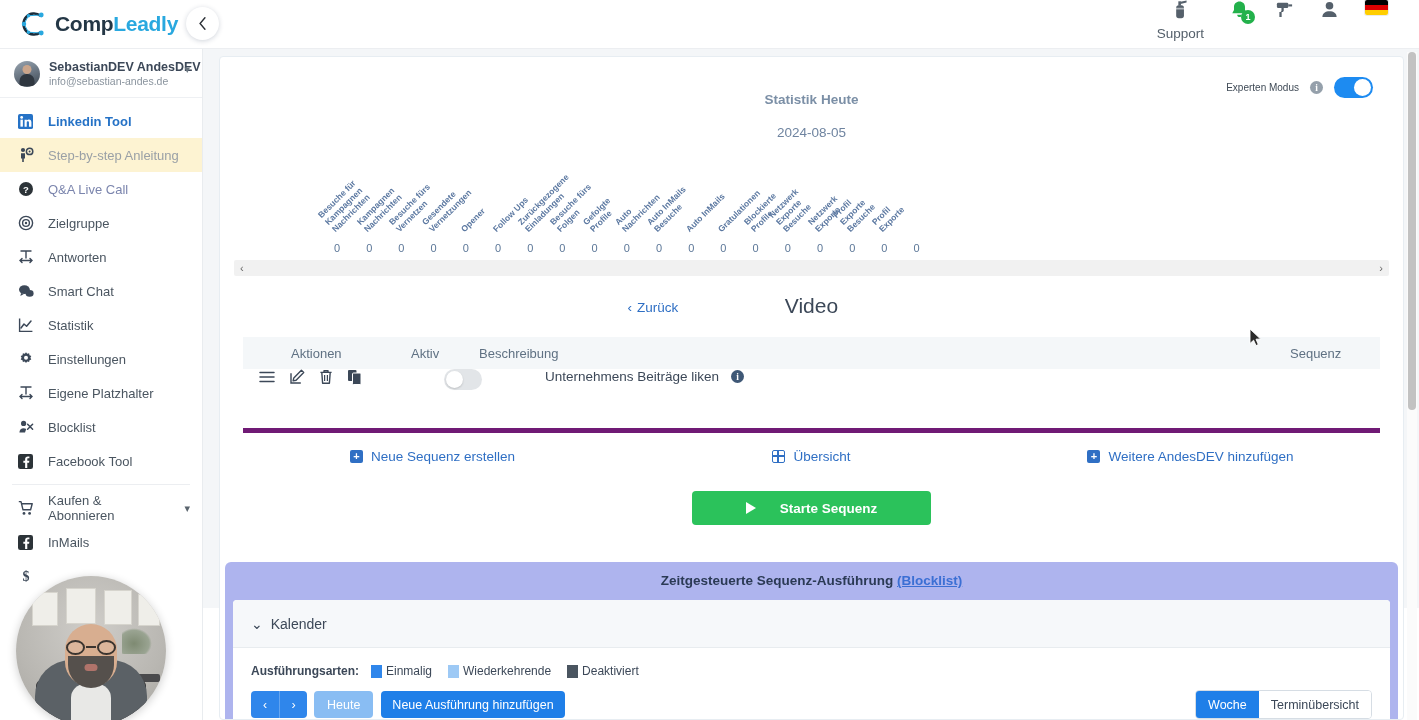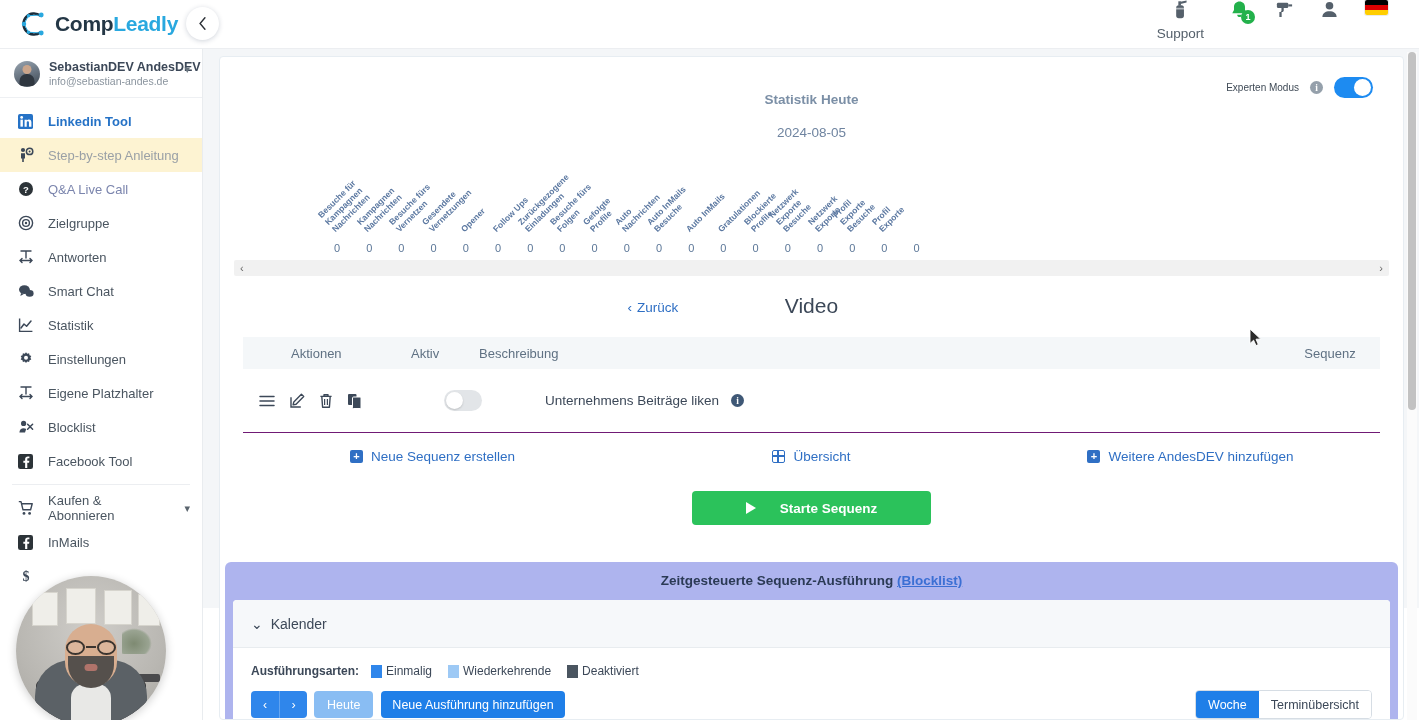--- a/index.html
+++ b/index.html
@@ -178,23 +178,23 @@
   .video-title { text-align: center; font-size: 21px; color: #3c4858; }
 
   .tbl { margin: 9px 23px 0 23px; }
   .tbl-head {
     display: flex; align-items: center; height: 32px; background: #f4f7f9;
     color: #5f7183; font-size: 13px;
   }
   .th-actions { width: 168px; padding-left: 48px; }
   .th-aktiv { width: 68px; }
   .th-besch { flex: 1; }
-  .th-seq { width: 90px; text-align: center; padding-right: 10px; }
-
-  .tbl-row { display: flex; align-items: center; height: 64px; border-bottom: 1px solid #701a75; gap: 33px; }
+  .th-seq { width: 90px; text-align: left; padding-right: 10px; }
+
+  .tbl-row { display: flex; align-items: flex-start; height: 64px; border-bottom: 5px solid #701a75; gap: 33px; }
   .row-actions { width: 168px; display: flex; align-items: center; gap: 14px; padding-left: 16px; color: #3c4858; }
   .row-actions .ic { cursor: pointer; display: flex; align-items: center; }
   .row-aktiv { width: 68px; display: flex; align-items: center; }
   .switch-sm { width: 38px; height: 21px; border-radius: 11px; background: #e2e5e8; position: relative; cursor: pointer; }
   .switch-sm .knob { position: absolute; top: 2px; left: 2px; width: 17px; height: 17px; border-radius: 50%; background: #fff; box-shadow: 0 1px 2px rgba(0,0,0,.16); }
   .row-desc { flex: 1; display: flex; align-items: center; gap: 12px; font-size: 13.5px; color: #3c4858; }
   .info-dot.dark { background: #3f5876; }
 
   .act-links { display: flex; margin: 16px 23px 0 23px; }
   .act-link { flex: 1; display: flex; align-items: center; justify-content: center; gap: 8px; color: #2f6fc4; font-size: 13.5px; cursor: pointer; }

